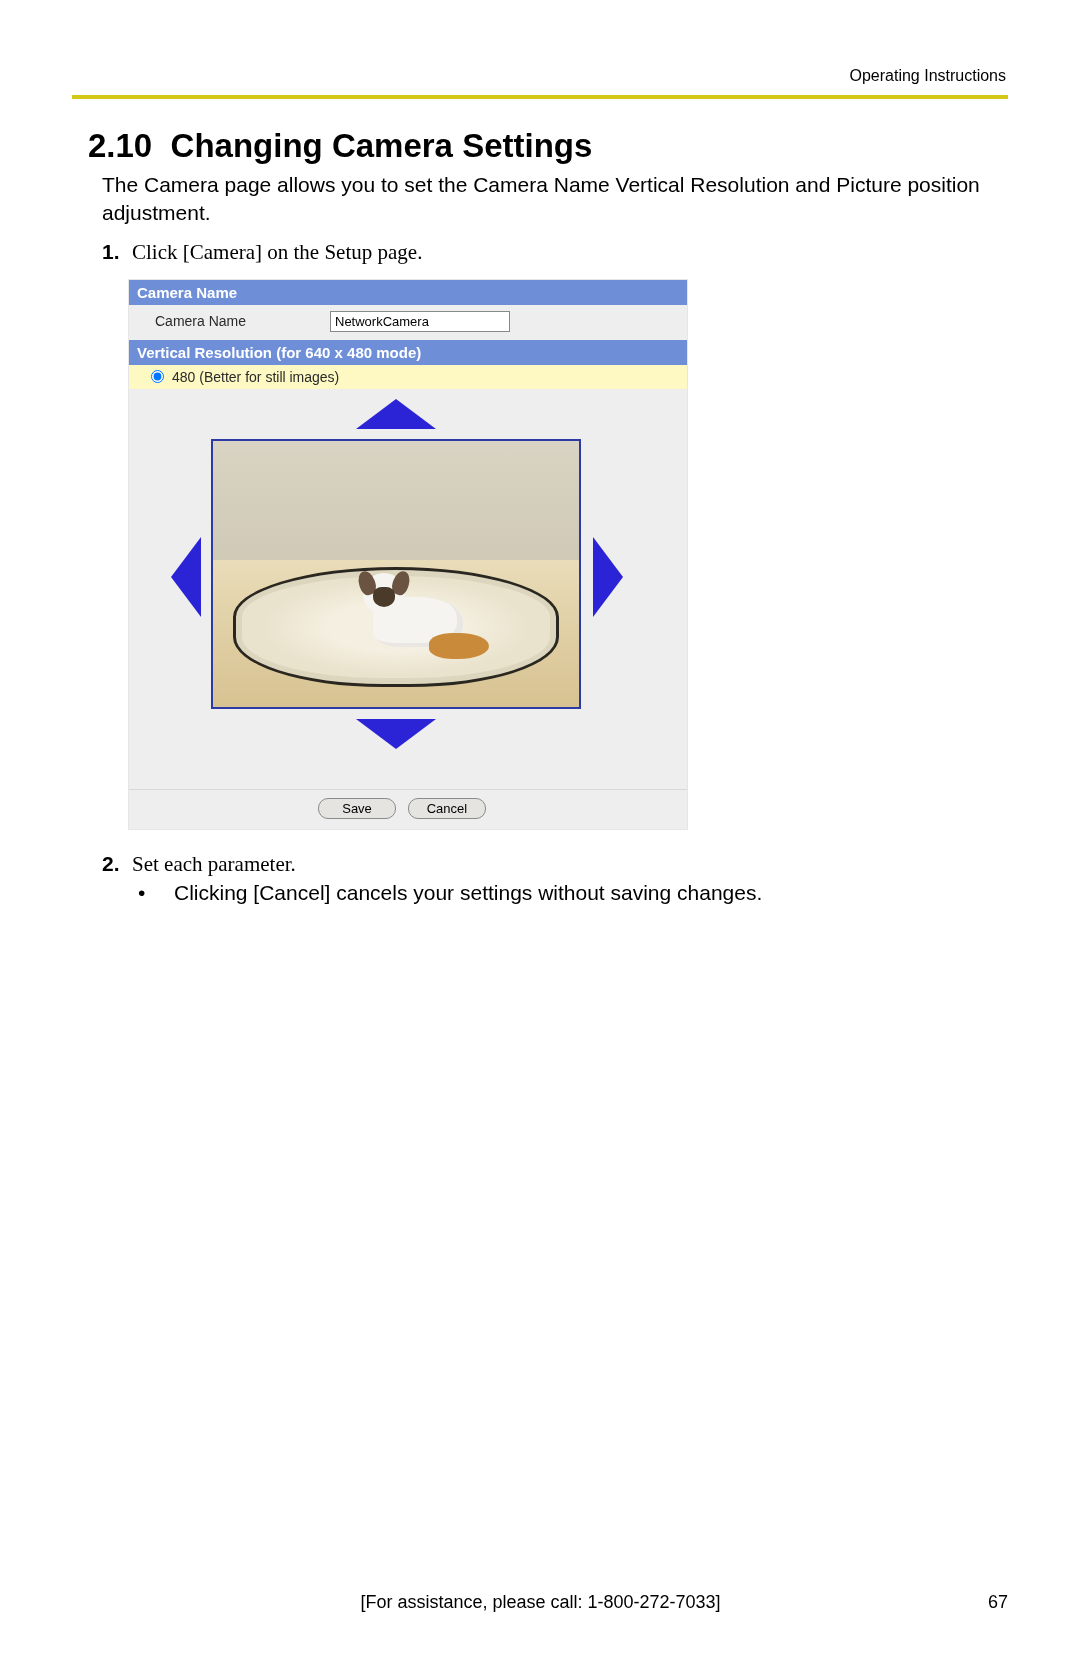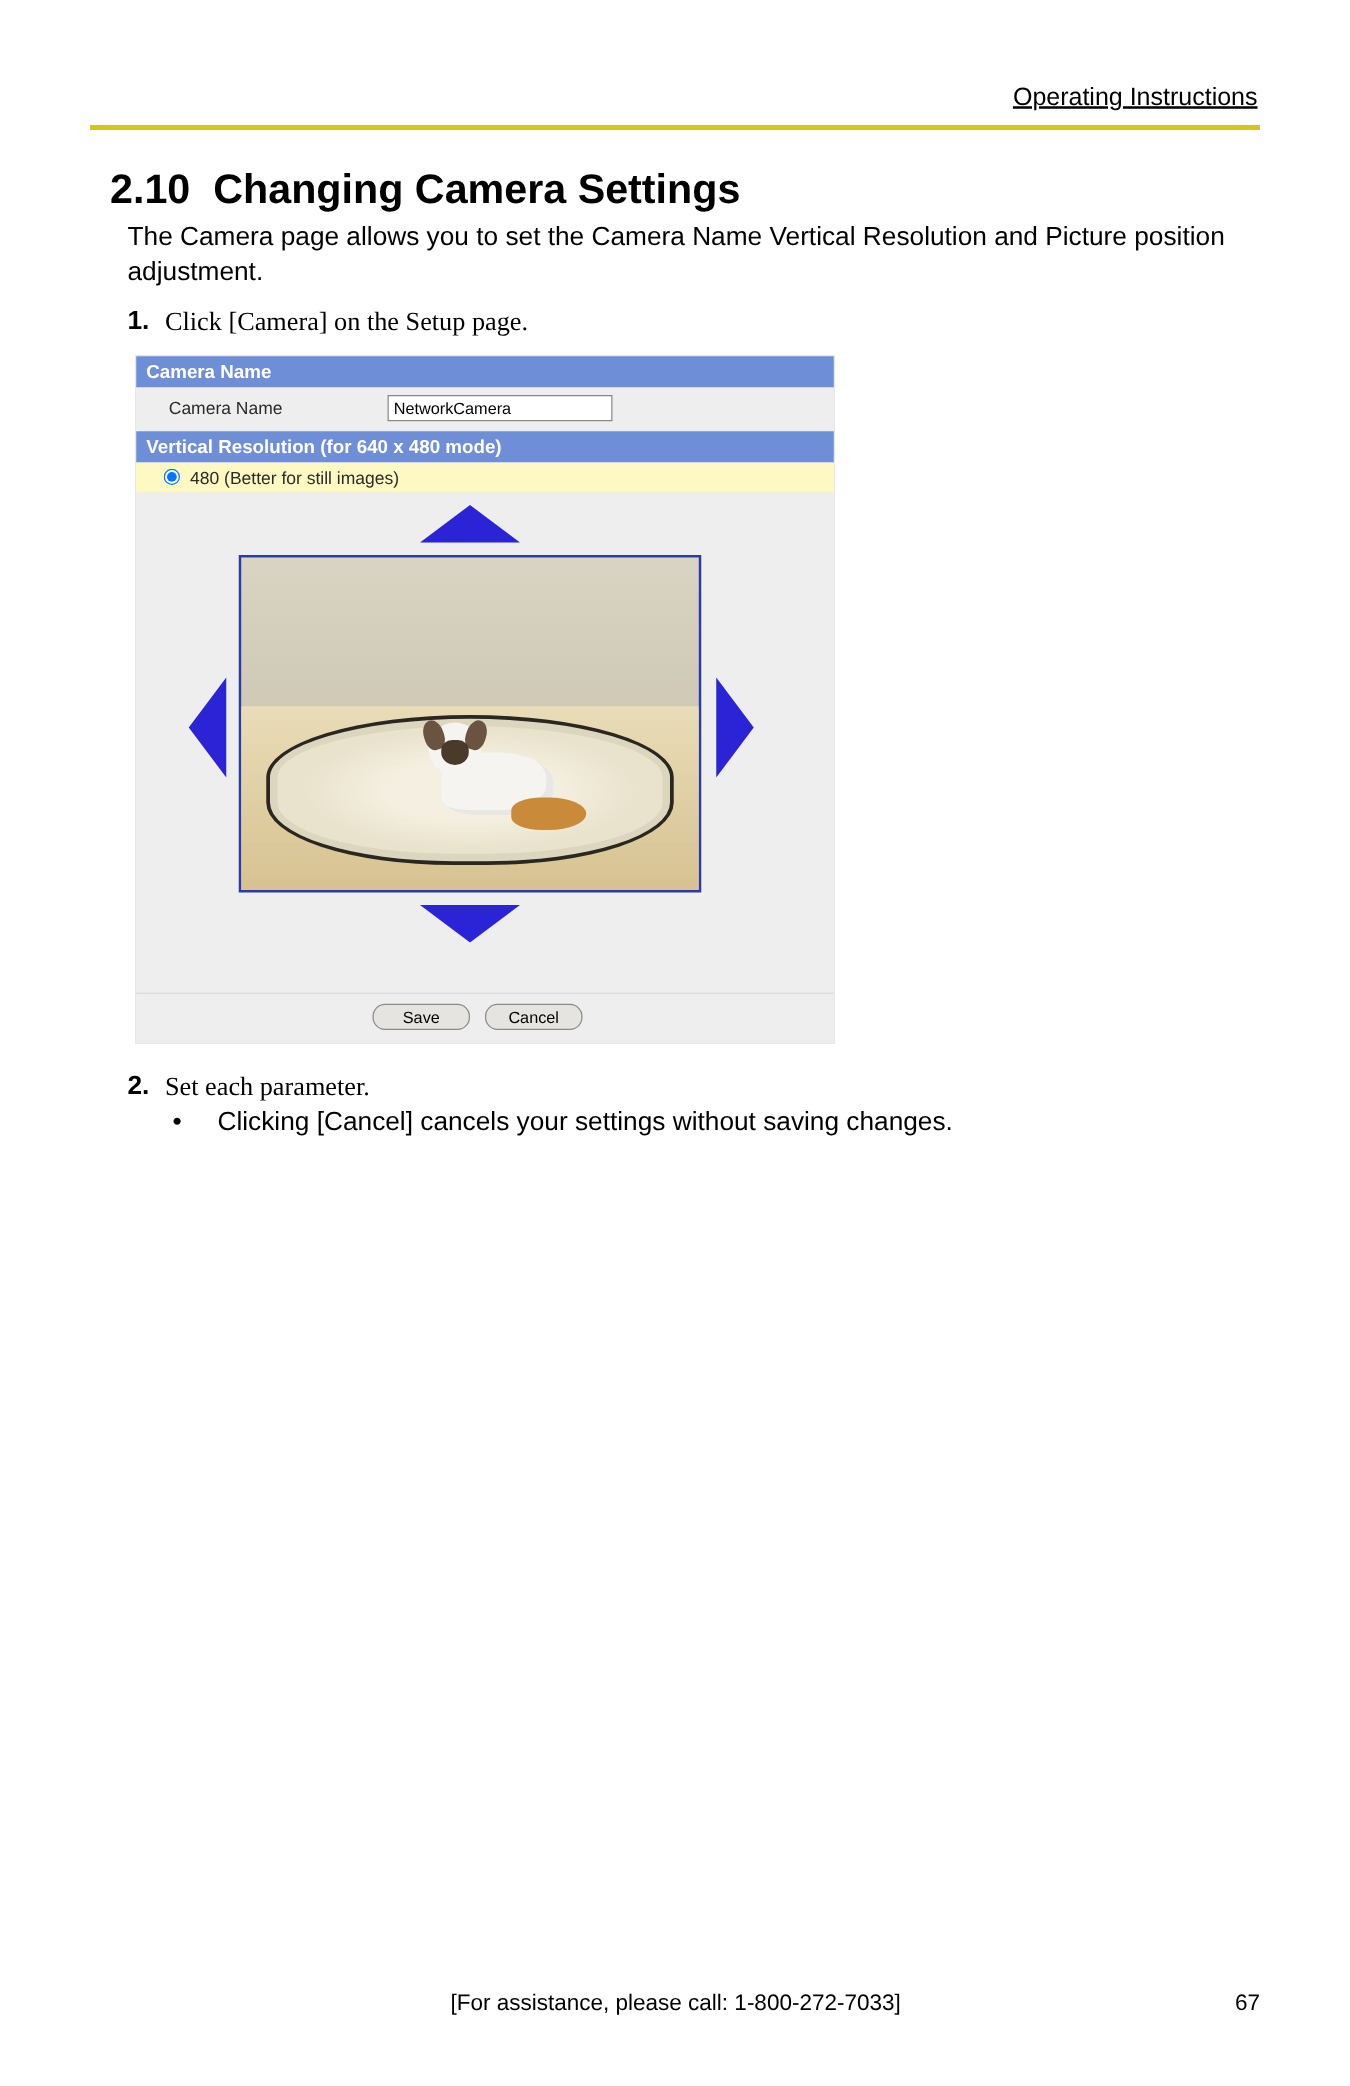--- a/index.html
+++ b/index.html
@@ -17,26 +17,25 @@
     position: relative;
     height: 100%;
   }
   .header-line {
     border-bottom: 4px solid #d3c817;
     height: 0;
     margin-bottom: 6px;
   }
   .header-label {
     text-align: right;
-    font-size: 20px;
+    font-size: 16px;
     color: #000;
     margin-top: -28px;
     margin-bottom: 10px;
     padding-right: 2px;
-    text-decoration: underline;
   }
   .section-title {
     font-size: 33px;
     font-weight: bold;
     margin: 28px 0 6px 16px;
   }
   .intro-text {
     font-size: 21px;
     margin: 0 0 10px 30px;
     line-height: 1.35;
@@ -53,21 +52,21 @@
   }
   .step-text { flex: 1; font-family: Liberation Serif, serif; }
   .bullet-row {
     display: flex;
     margin-left: 66px;
     margin-top: 4px;
     font-size: 21px;
   }
   .bullet-dot { min-width: 36px; text-align: left; }
   .screenshot-panel {
-    margin: 14px 0 0 36px;
+    margin: 14px 0 0 56px;
     width: 560px;
     background: #efeeee;
     border: 1px solid #e6e6e6;
     font-family: Tahoma, Arial, sans-serif;
     font-size: 14px;
   }
   .section-header {
     background: #6e8fd8;
     color: #ffffff;
     font-weight: bold;

